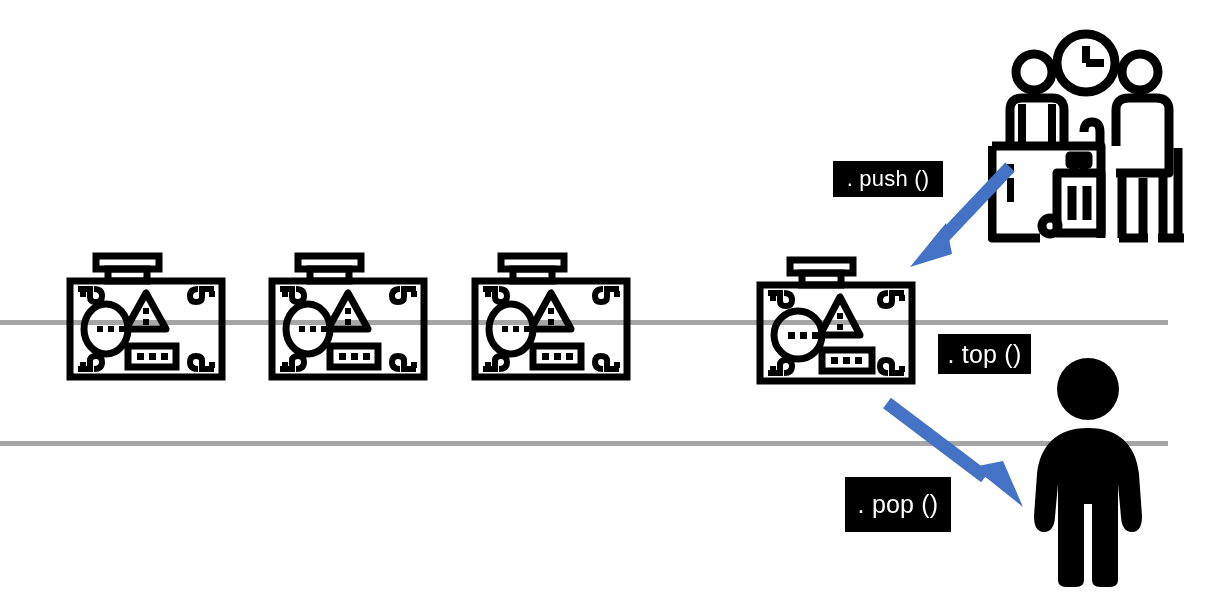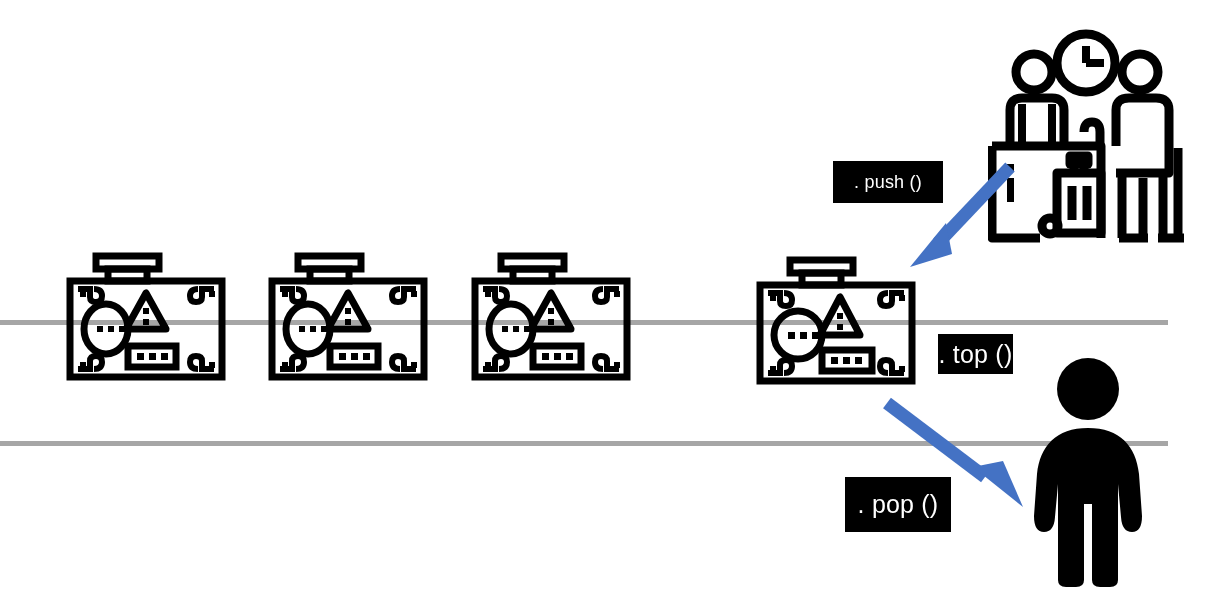--- a/index.html
+++ b/index.html
@@ -66,22 +66,22 @@
     color: #ffffff;
     font-family: "Liberation Sans", sans-serif;
     font-weight: 400;
     display: flex;
     align-items: center;
     justify-content: center;
     letter-spacing: 0.2px;
     white-space: pre;
     line-height: 1;
   }
-  #label-push { left: 833px; top: 161px; width: 110px; height: 42px; font-size: 18px; }
-  #label-top  { left: 938px; top: 334px; width: 75px;  height: 40px; font-size: 25px; }
+  #label-push { left: 833px; top: 161px; width: 110px; height: 36px; font-size: 22px; }
+  #label-top  { left: 938px; top: 334px; width: 93px;  height: 40px; font-size: 25px; }
   #label-pop  { left: 845px; top: 477px; width: 106px; height: 55px; font-size: 25px; }
 </style>
 </head>
 <body>
 
 <div id="canvas">
 
   <div class="rail" id="rail-upper"></div>
   <div class="rail" id="rail-lower"></div>
 

